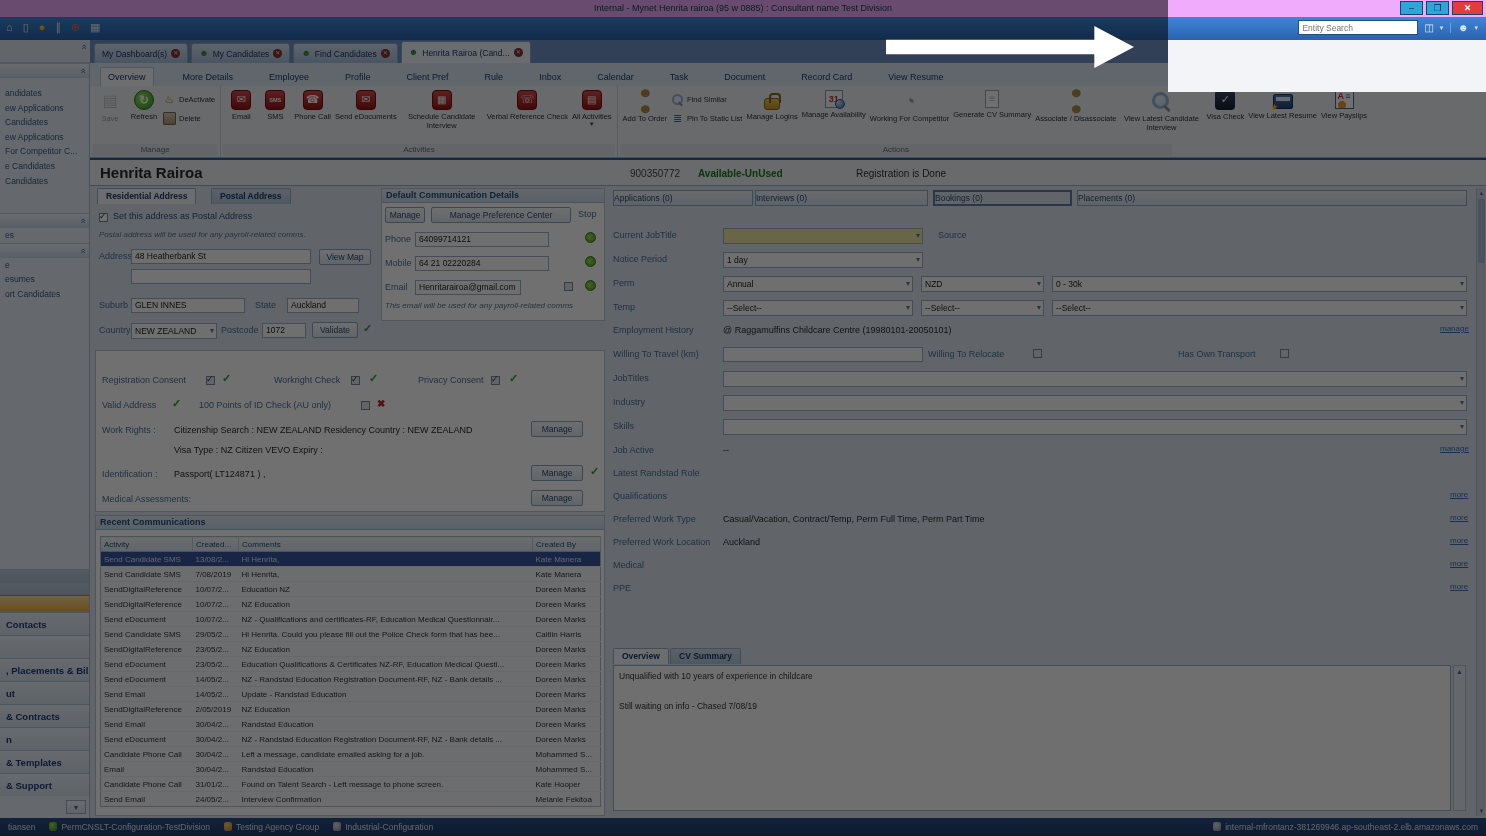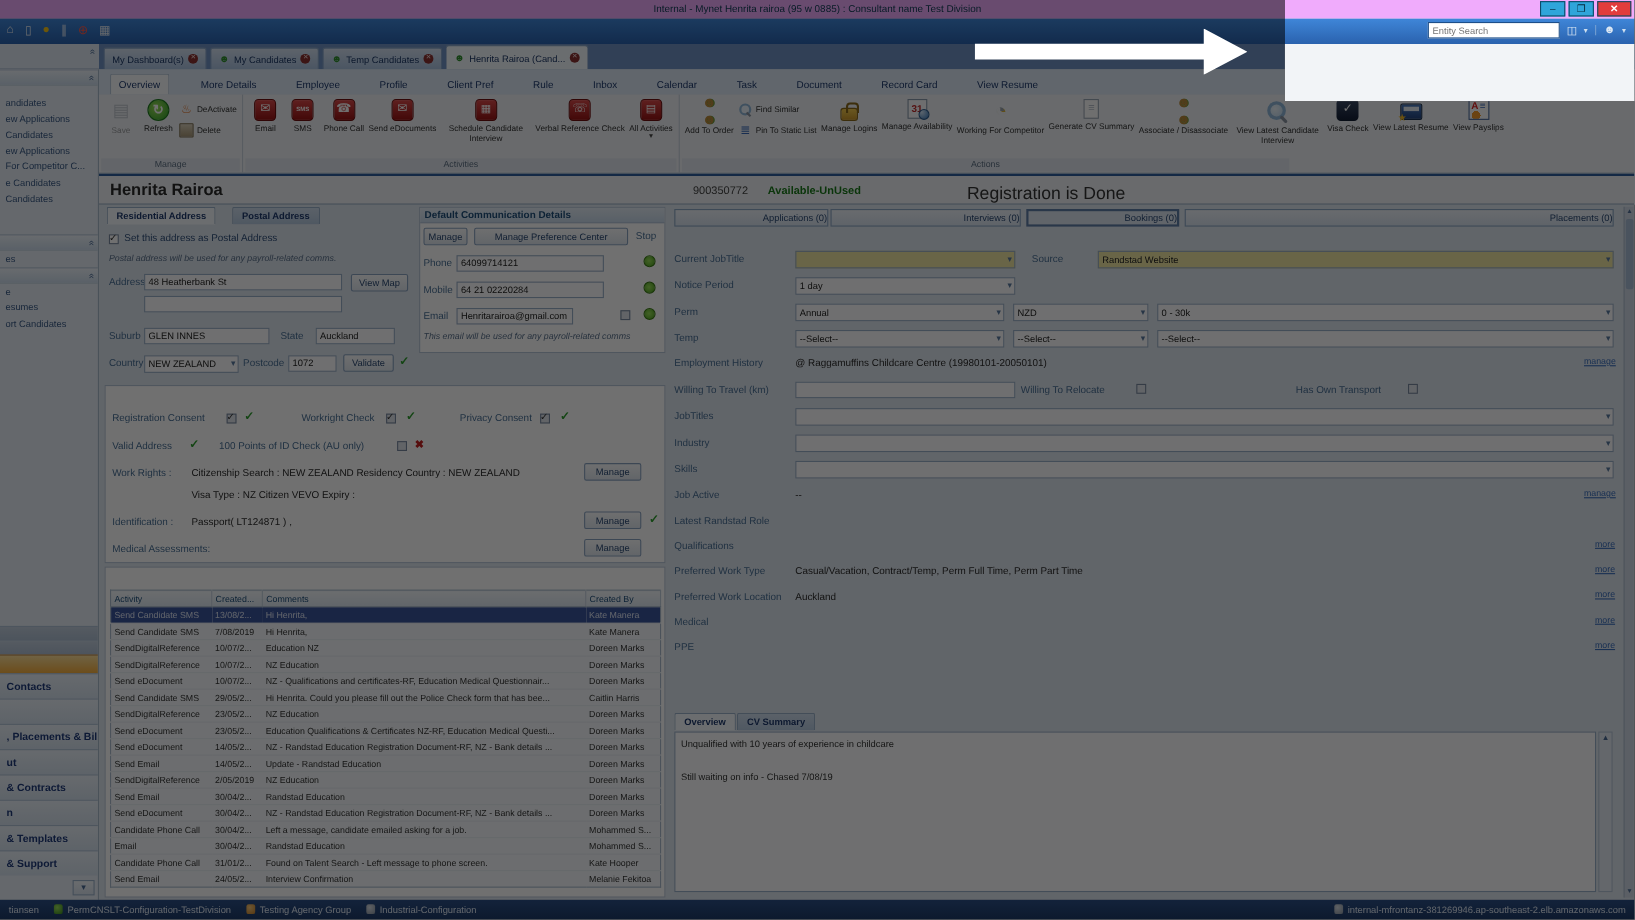--- a/index.html
+++ b/index.html
@@ -78,21 +78,21 @@
   .ic-find::before{content:"";position:absolute;left:1px;top:1px;width:7px;height:7px;border:2px solid #8fb6d8;border-radius:50%;background:#eaf4fc}
   .ic-find::after{content:"";position:absolute;right:1px;bottom:1px;width:5px;height:2px;background:#8a93a0;transform:rotate(45deg)}
   .ic-pin::before{content:"≣";color:#3a6ab8;font-size:11px}
   .ddv{font-size:6px;color:#444}
 
   
   .chead{position:absolute;top:158px;left:90px;right:0;height:28px;background:#eef1f5;border-top:2px solid #2e5e9e;border-bottom:1px solid #9ab0c8;z-index:2}
   .cname{position:absolute;left:10px;top:4px;font-size:15px;font-weight:bold;color:#2b2b2b}
   .cid{position:absolute;left:540px;top:8px;font-size:10px;color:#444}
   .cavail{position:absolute;left:608px;top:8px;font-size:10px;font-weight:bold;color:#1a7a1a}
-  .creg{position:absolute;left:789px;top:8px;font-size:16px;color:#333}
+  .creg{position:absolute;left:766px;top:8px;font-size:10px;color:#333}
 
   
   .side-top{position:absolute;left:0;top:40px;width:90px;height:23px;background:#dfe9f4;border-bottom:1px solid #b8c8da;z-index:2}
   .sidebar{position:absolute;left:0;top:63px;width:90px;bottom:18px;background:#e6edf5;border-right:1px solid #a8bacb;z-index:2;overflow:hidden}
   .shead{height:15px;background:linear-gradient(#eef4fa,#cddcec);border-top:1px solid #b8c8da;border-bottom:1px solid #c8d6e4;position:relative}
   .chev{position:absolute;right:4px;top:2px;font-size:9px;color:#4a6a94;transform:rotate(-90deg);line-height:10px}
   .sitem{height:14.6px;font-size:8.5px;color:#3a5a86;padding-left:5px;line-height:14.6px;white-space:nowrap;overflow:hidden}
   .sgap{height:25px}
   .bottomnav{position:absolute;left:0;right:0;bottom:22px}
   .nav{height:23px;line-height:23px;font-weight:bold;font-size:9.5px;color:#1f3a7a;background:linear-gradient(#eaf1f8,#d5e1ee);border-top:1px solid #b0c2d6;padding-left:6px;white-space:nowrap;overflow:hidden}
@@ -124,21 +124,21 @@
   .link{position:absolute;font-size:8px;color:#3a6ebc;text-decoration:underline;white-space:nowrap}
 
   
   .tbl{position:absolute;left:4px;top:20px;width:500px;border-collapse:collapse;table-layout:fixed;font-size:8px;background:#f6f9fc;border:1px solid #aabccd}
   .tbl th{background:linear-gradient(#f4f8fb,#dde7f1);color:#1f4e79;font-weight:normal;text-align:left;border-right:1px solid #c2cfdd;border-bottom:1px solid #aabccd;height:15px;padding:0 3px;white-space:nowrap;overflow:hidden}
   .tbl td{height:15px;padding:0 3px;color:#333;white-space:nowrap;overflow:hidden;border-top:1px solid #e8edf3}
   .tbl tr.sel-row td{background:#3a549c;color:#dde4f2}
 
   
   .rcol{position:absolute;left:608px;top:188px;width:866px;height:628px;z-index:2}
-  .rtabbtn{position:absolute;height:16px;border:1px solid #8ba6c4;background:linear-gradient(#eef3f9,#d7e2ef);font-size:8.5px;color:#2c4a74;text-align:right;line-height:14px}
+  .rtabbtn{position:absolute;height:16px;border:1px solid #8ba6c4;background:linear-gradient(#eef3f9,#d7e2ef);font-size:8.5px;color:#2c4a74;text-align:left;line-height:14px}
   .rtabbtn.on{border:2px solid #5f7da6;line-height:12px;background:#dce6f2}
   .ovbox{position:absolute;left:5px;top:477px;width:838px;height:146px;background:#fcfdfe;border:1px solid #9ab0c8;padding:5px;font-size:8.5px;color:#333;white-space:pre-wrap;overflow:hidden}
   .ovscroll{position:absolute;left:845px;top:477px;width:13px;height:146px;background:#e4ebf3;border:1px solid #b5c4d6;font-size:7px;color:#4a6a94;text-align:center;line-height:11px}
 
   
   .vscroll{position:absolute;left:1476px;top:188px;width:9px;height:628px;background:#cfd9e6;border-left:1px solid #b0bfce;z-index:2}
   .vscroll .arr{position:absolute;left:0;width:9px;height:10px;font-size:6px;color:#52719a;text-align:center;line-height:10px}
   .vscroll .thumb{position:absolute;left:1px;top:11px;width:7px;height:64px;background:#a9bdd6;border-radius:2px}
 
   
@@ -195,21 +195,21 @@
       </div>
 
       <div class="dtab">
         <span class="person">☻</span>
         <span>My Candidates</span>
         <span class="x">✕</span>
       </div>
 
       <div class="dtab">
         <span class="person">☻</span>
-        <span>Temp Candidates</span>
+        <span>Find Candidates</span>
         <span class="x">✕</span>
       </div>
 
       <div class="dtab active">
         <span class="person">☻</span>
         <span>Henrita Rairoa (Cand...</span>
         <span class="x">✕</span>
       </div>
 
   </div>
@@ -512,20 +512,21 @@
     <span class="val" style="left:78px;top:94px">Visa Type : NZ Citizen VEVO Expiry :</span>
     <span class="lbl" style="left:6px;top:118px">Identification :</span>
     <span class="val" style="left:78px;top:118px">Passport( LT124871 ) ,</span>
     <span class="btn" style="left:435px;top:114px;width:52px">Manage</span>
     <span class="tick" style="left:494px;top:114px">✓</span>
     <span class="lbl" style="left:6px;top:143px">Medical Assessments:</span>
     <span class="btn" style="left:435px;top:139px;width:52px">Manage</span>
   </div>
 
   <div class="panel" style="left:95px;top:515px;width:510px;height:301px">
+    <div class="ph">Recent Communications</div>
     <table class="tbl">
       <colgroup>
           <col style="width:92px">
           <col style="width:46px">
           <col style="width:294px">
           <col style="width:68px">
         </colgroup>
       <thead>
         <tr>
           <th>Activity</th>
@@ -661,21 +662,20 @@
 
   <div class="rcol">
     <span class="rtabbtn" style="left:5px;top:2px;width:140px">Applications (0)</span>
     <span class="rtabbtn" style="left:147px;top:2px;width:173px">Interviews (0)</span>
     <span class="rtabbtn on" style="left:325px;top:2px;width:139px">Bookings (0)</span>
     <span class="rtabbtn" style="left:469px;top:2px;width:390px">Placements (0)</span>
 
     <span class="lbl" style="left:5px;top:42px">Current JobTitle</span>
     <span class="sel yellow" style="left:115px;top:40px;width:200px"></span>
     <span class="lbl" style="left:330px;top:42px">Source</span>
-    <span class="sel yellow" style="left:390px;top:40px;width:469px">Randstad Website</span>
 
     <span class="lbl" style="left:5px;top:66px">Notice Period</span>
     <span class="sel" style="left:115px;top:64px;width:200px">1 day</span>
 
     <span class="lbl" style="left:5px;top:90px">Perm</span>
     <span class="sel" style="left:115px;top:88px;width:190px">Annual</span>
     <span class="sel" style="left:313px;top:88px;width:123px">NZD</span>
     <span class="sel" style="left:444px;top:88px;width:415px">0 - 30k</span>
 
     <span class="lbl" style="left:5px;top:114px">Temp</span>

